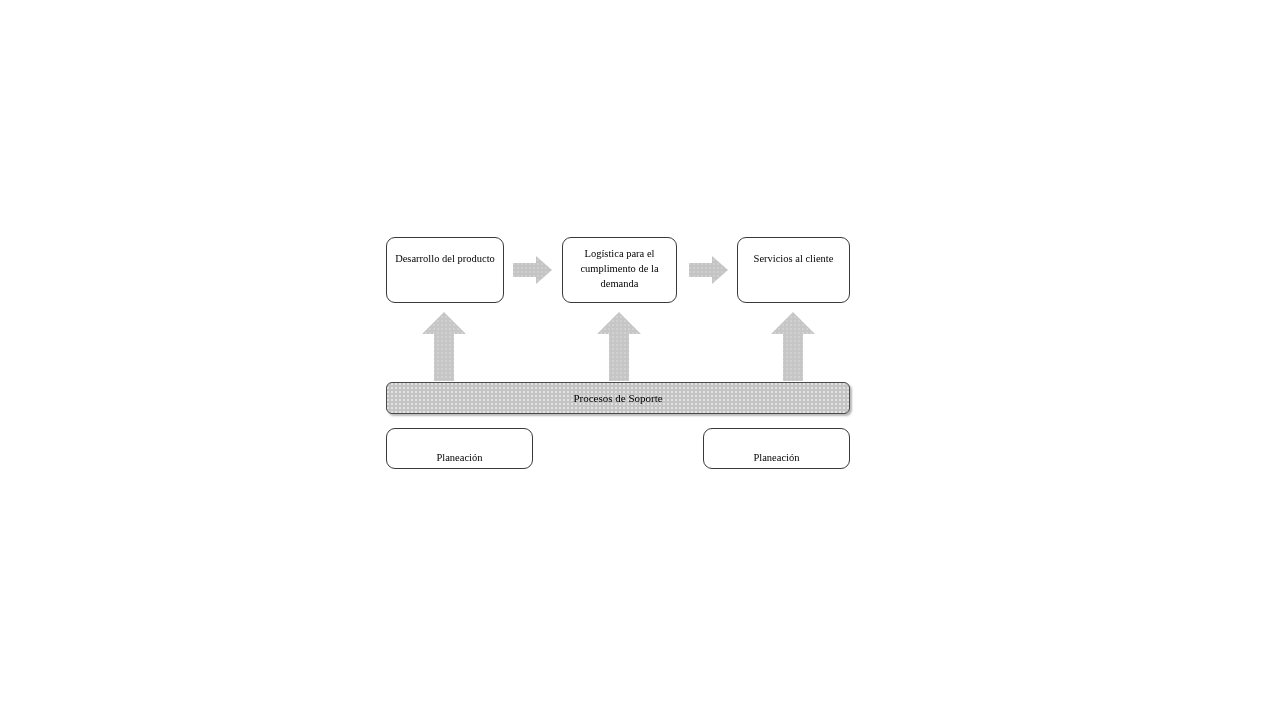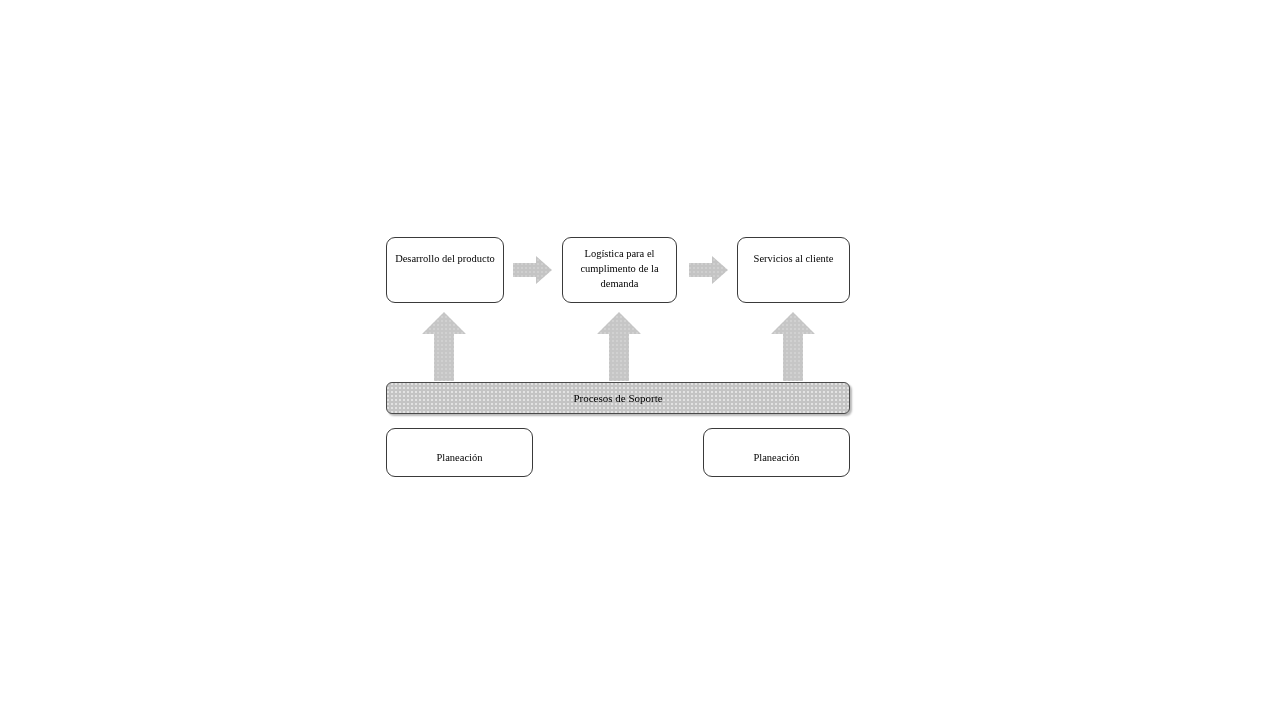--- a/index.html
+++ b/index.html
@@ -45,21 +45,21 @@
     padding: 0 4px;
     box-sizing: border-box;
   }
 
   
   .top-node { height: 66px; }
   .top-node .node-text { padding-top: 13px; }
   .top-node.three-line .node-text { padding-top: 8px; }
 
   
-  .bottom-node { height: 49px; }
+  .bottom-node { height: 41px; }
   .bottom-node .node-text { padding-top: 21px; }
 
   #node-desarrollo { left: 386px; top: 237px; width: 118px; }
   #node-logistica  { left: 562px; top: 237px; width: 115px; }
   #node-servicios  { left: 737px; top: 237px; width: 113px; }
 
   #node-planeacion-1    { left: 386px; top: 428px; width: 147px; }
   #node-administracion  { left: 544px; top: 428px; width: 147px; }
   #node-planeacion-2    { left: 703px; top: 428px; width: 147px; }
 

